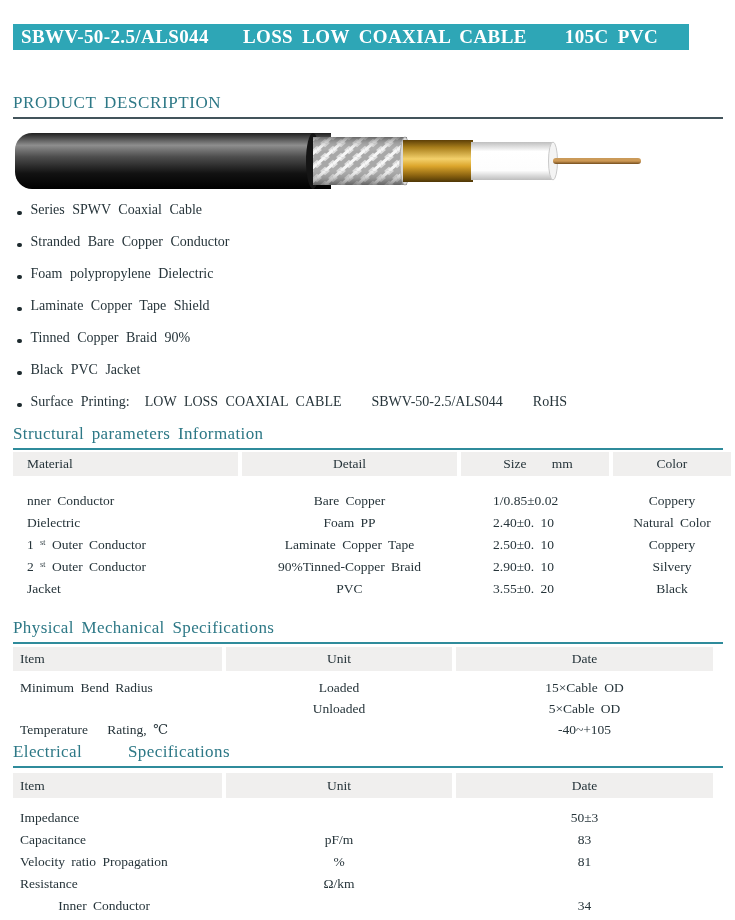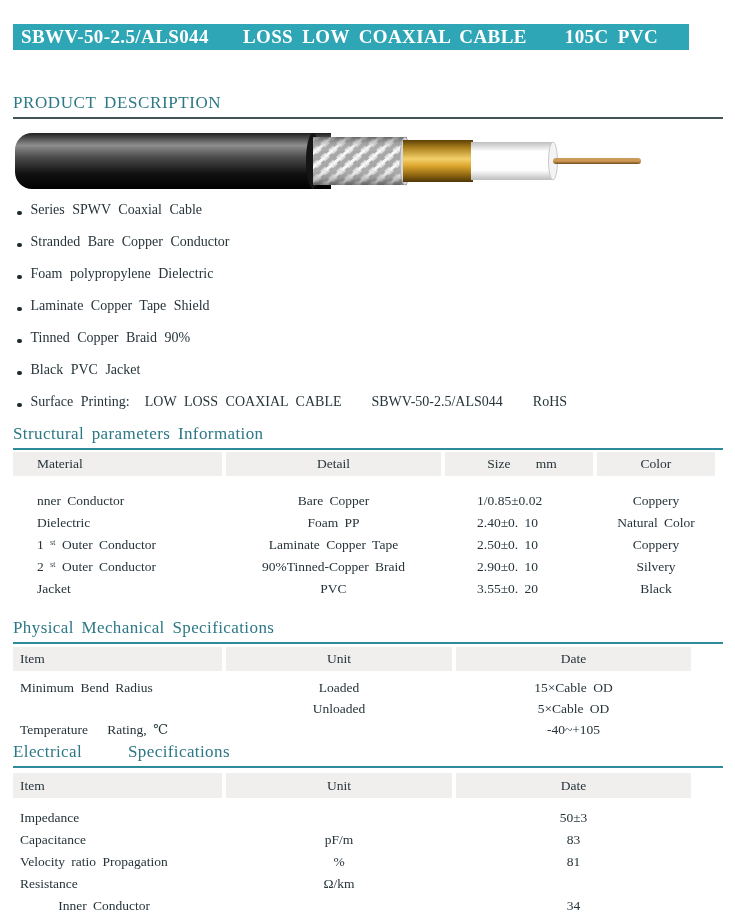--- a/index.html
+++ b/index.html
@@ -59,30 +59,30 @@
   .tr{display:flex;}
   .td{
     display:flex;align-items:center;box-sizing:border-box;
     height:22px;white-space:pre-wrap;
   }
   .td + .td{margin-left:4px;}
   .thead .td{background:var(--header-cell-bg);height:24px;}
   .tbody-gap{height:14px;}
 
   
-  .t-struct .c0{width:209px;justify-content:flex-start;padding-left:24px;}
+  .t-struct .c0{width:225px;justify-content:flex-start;padding-left:14px;}
   .t-struct .c1{width:215px;justify-content:center;}
   .t-struct .c2{width:148px;justify-content:flex-start;padding-left:32px;}
   .t-struct .c3{width:118px;justify-content:center;}
   .t-struct .thead .c2{justify-content:center;padding-left:6px;}
 
   
   .t-spec .c0{width:209px;justify-content:flex-start;padding-left:7px;}
   .t-spec .c1{width:226px;justify-content:center;}
-  .t-spec .c2{width:235px;justify-content:center;}
+  .t-spec .c2{width:257px;justify-content:center;}
 
   .t-phys .tbody-gap{height:6px;}
   .t-phys .td{height:21px;}
   .t-phys .thead .td{height:24px;}
   .t-elec .tbody-gap{height:9px;}
   .t-elec .thead .td{height:25px;}
 </style>
 </head>
 <body>
 

